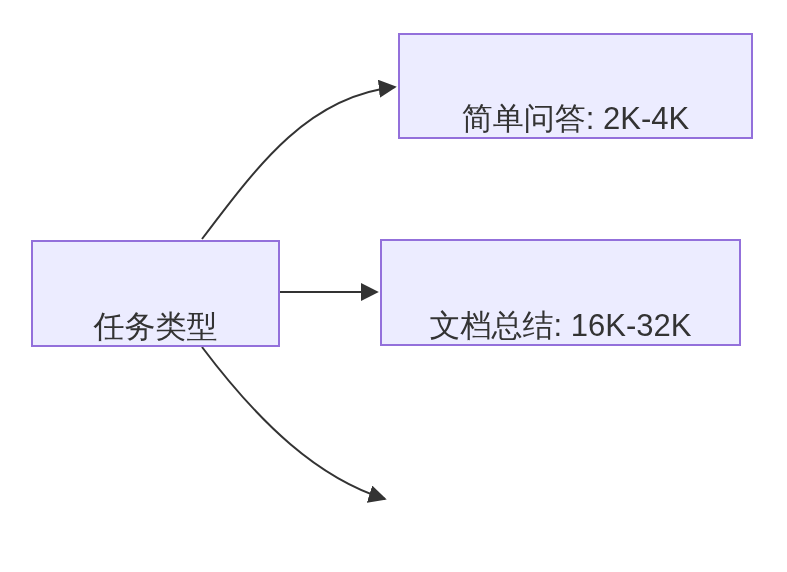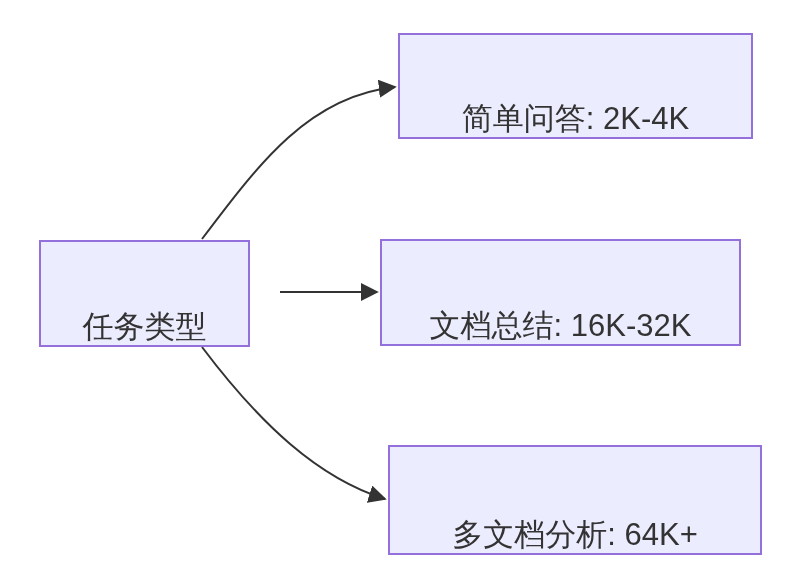--- a/index.html
+++ b/index.html
@@ -44,21 +44,21 @@
     background: var(--node-fill);
     border: 2px solid var(--node-border);
     color: var(--text);
     display: flex;
     align-items: flex-end;
     justify-content: center;
     font-size: 31px;
     line-height: 1.2;
     white-space: nowrap;
   }
-  .node-root    { left: 31px;  top: 240px; width: 211px; height: 107px; margin-left: 8px; }
+  .node-root    { left: 31px;  top: 240px; width: 249px; height: 107px; }
   .node-branch0 { left: 398px; top: 33px;  width: 355px; height: 106px; }
   .node-branch1 { left: 380px; top: 239px; width: 361px; height: 107px; }
   .node-branch2 { left: 388px; top: 445px; width: 374px; height: 110px; }
 </style>
 </head>
 <body>
 
 <div class="diagram">
 
   <svg class="edges" viewBox="0 0 787 572" xmlns="http://www.w3.org/2000/svg" aria-hidden="true">
@@ -77,17 +77,14 @@
   </div>
 
   <div class="node node-branch0">
     <span>简单问答: 2K-4K</span>
   </div>
 
   <div class="node node-branch1">
     <span>文档总结: 16K-32K</span>
   </div>
 
-  <div class="node node-branch2">
-    <span>多文档分析: 64K+</span>
-  </div>
 
 </div>
 
 </body></html>

